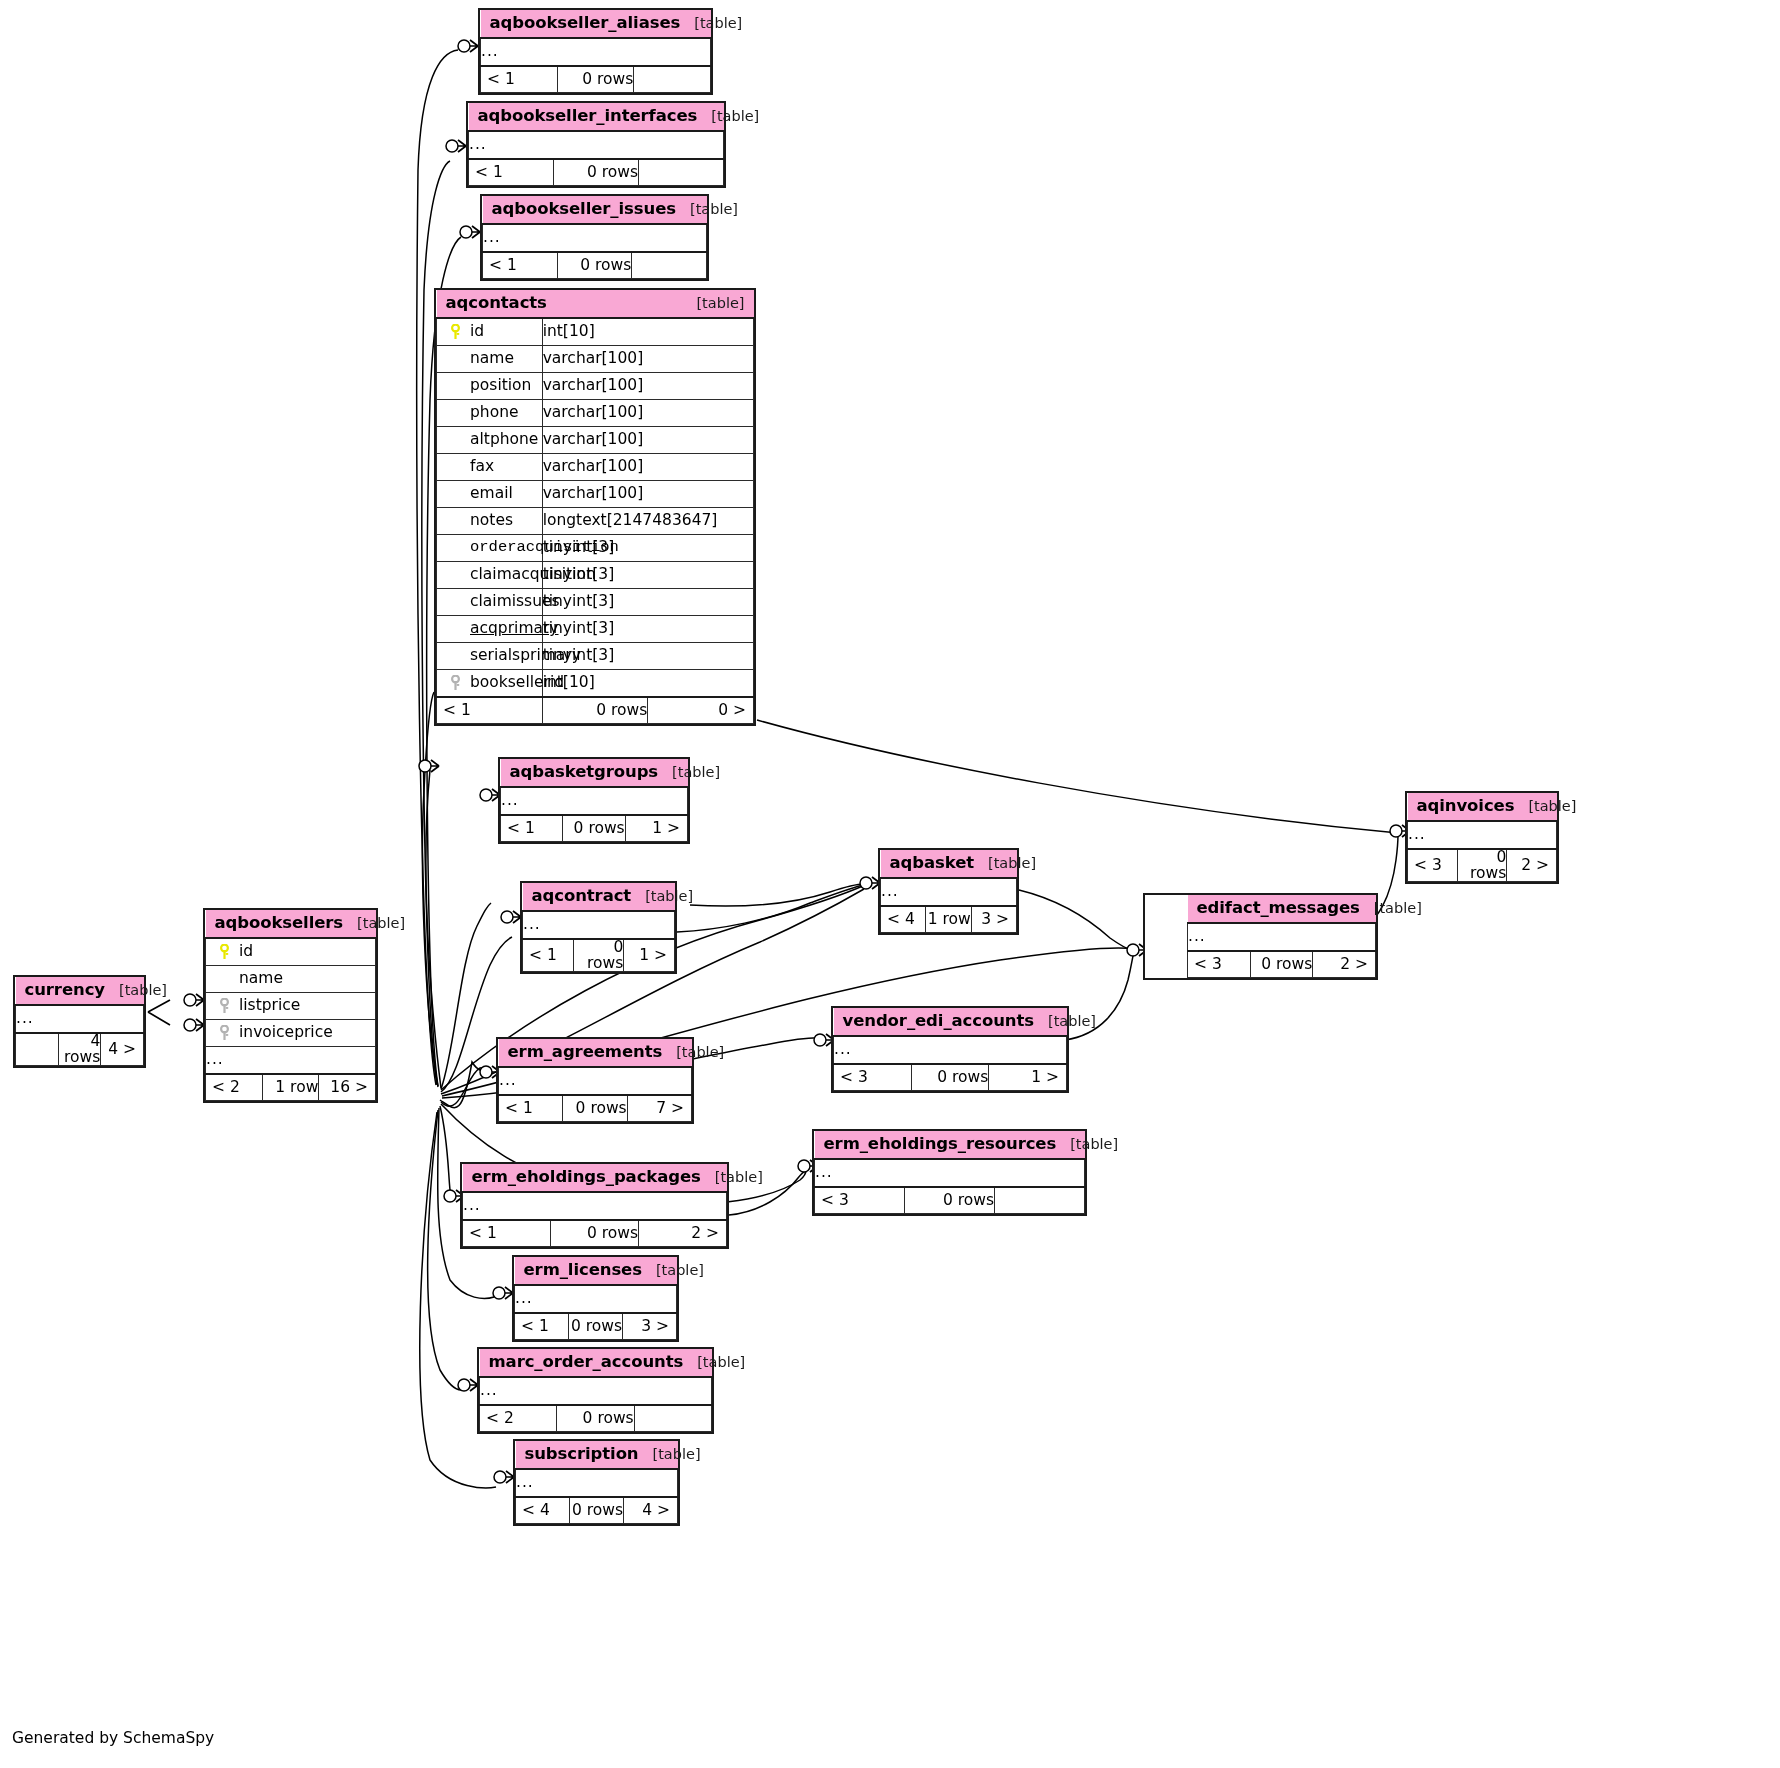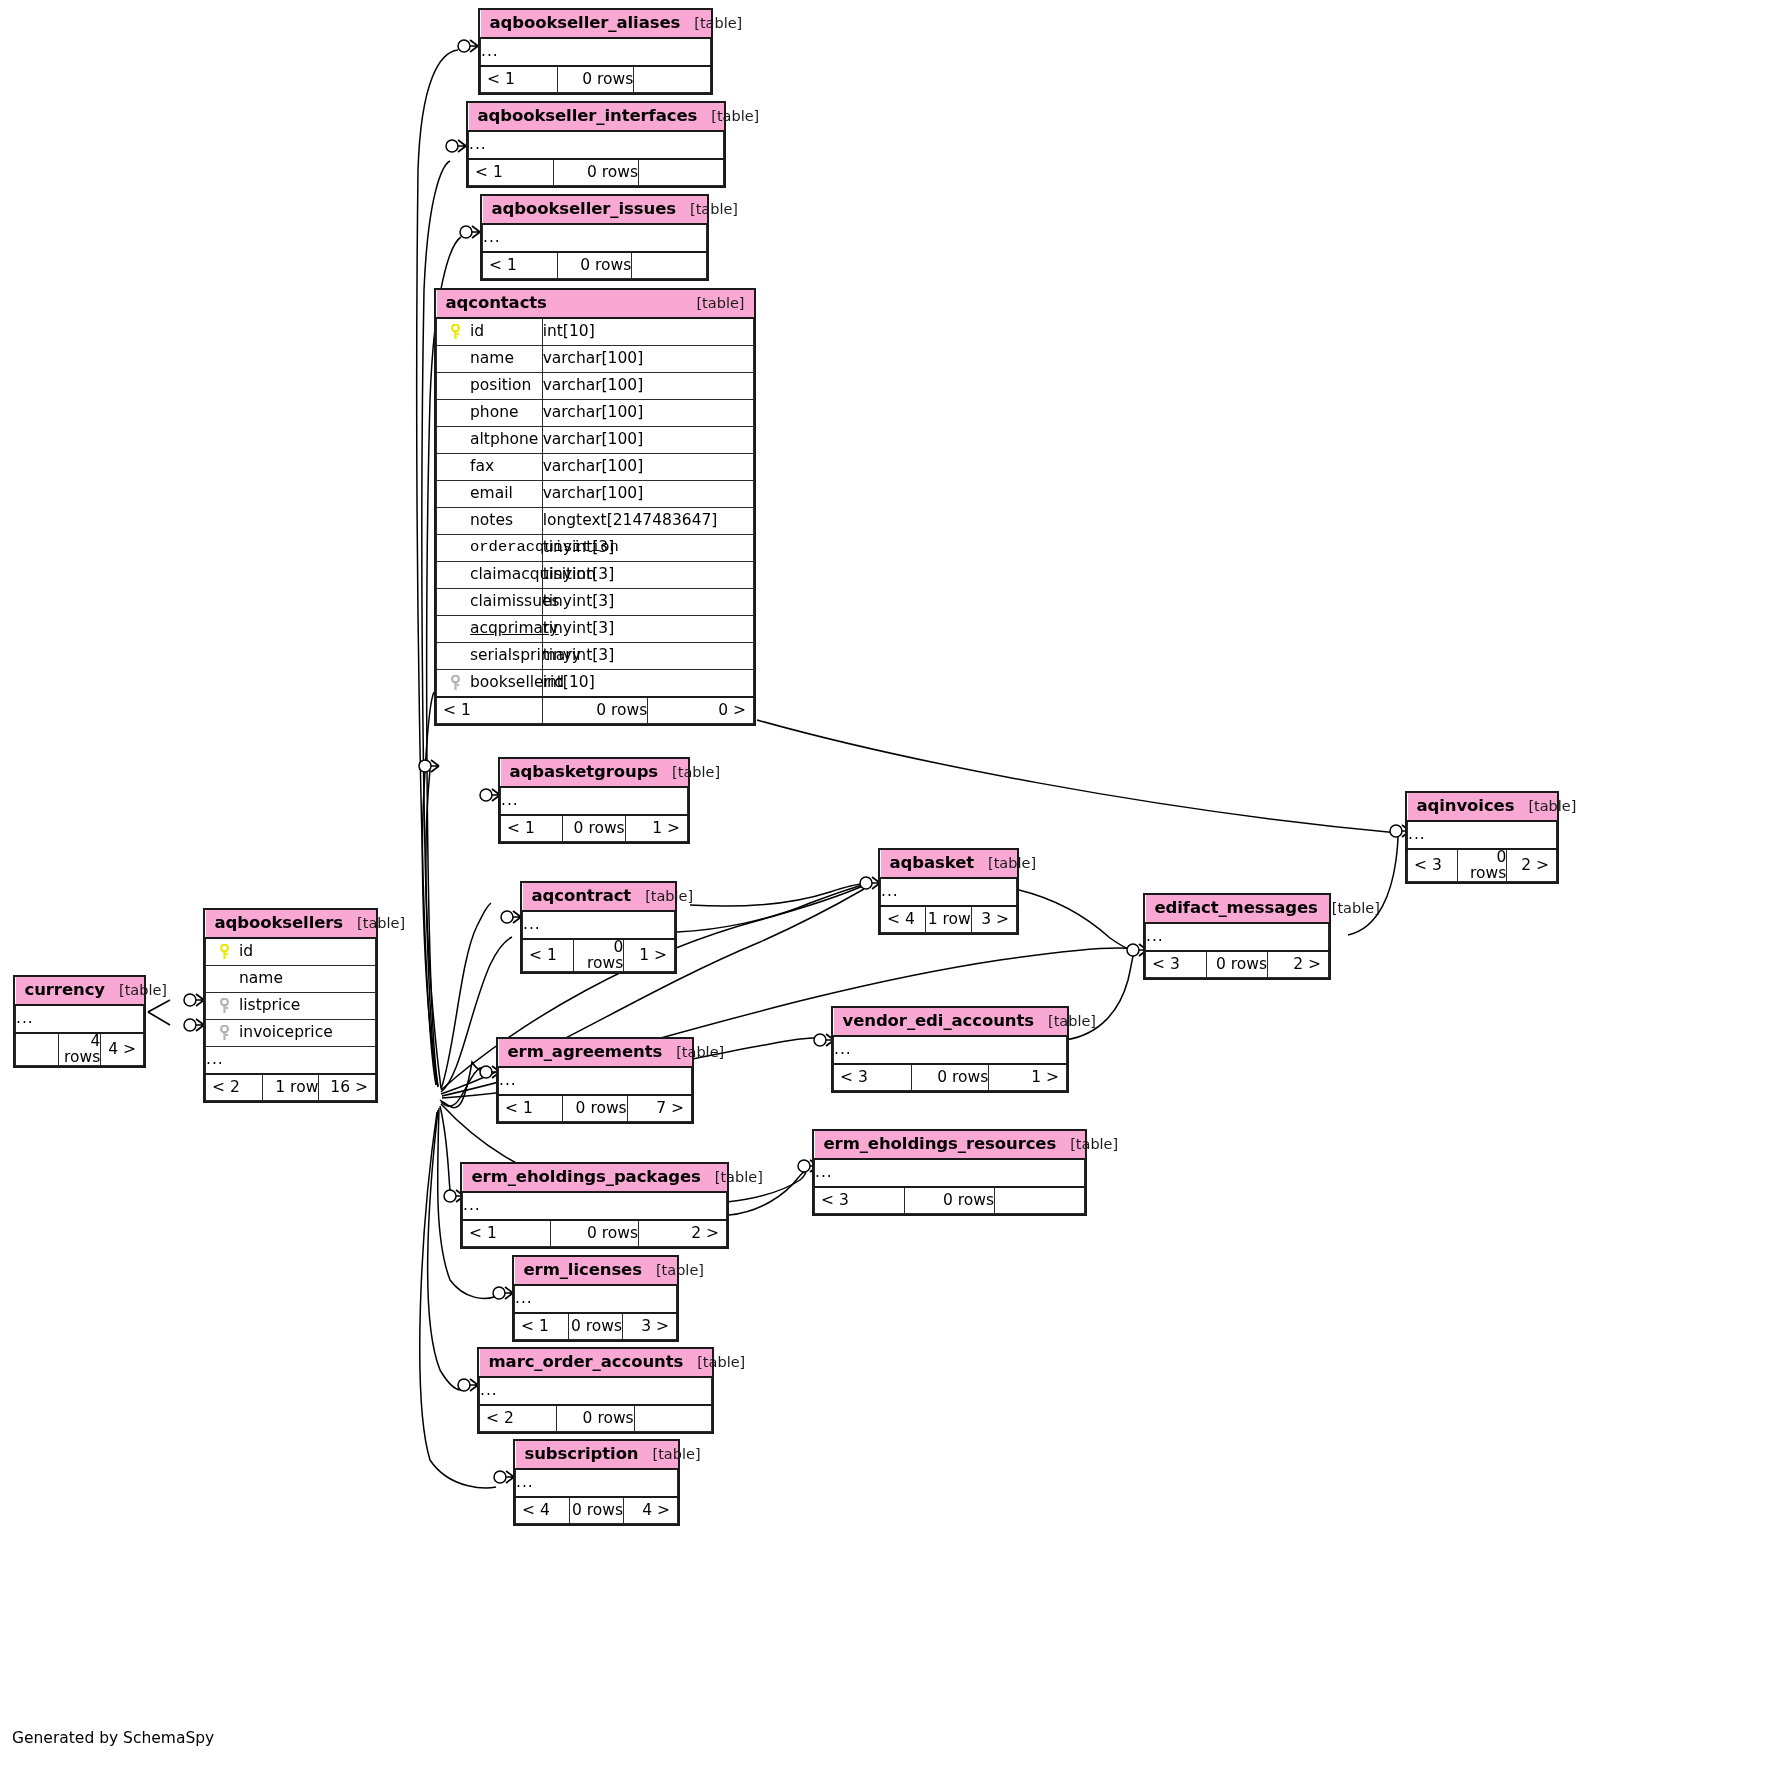--- a/index.html
+++ b/index.html
@@ -541,21 +541,21 @@
           </tr>
       <tr class="foot">
         <td class="l" style="width:33%">&lt; 1</td>
         <td class="c" style="width:38%">0 rows</td>
         <td class="r" style="width:29%">1 &gt;</td>
       </tr>
     </tbody>
       </table>
   </div>
 
-  <div class="node" style="left:1143px; top:893px; width:188px;">
+  <div class="node" style="left:1143px; top:893px; width:235px;padding-left:42px;">
     <table class="tbl">
       <tbody>
           <tr class="hdr">
             <td colspan="3">
         <div class="hdr-inner">
           <span class="tname">edifact_messages</span>
           <span class="ttag">[table]</span>
         </div>
       </td>
           </tr>

